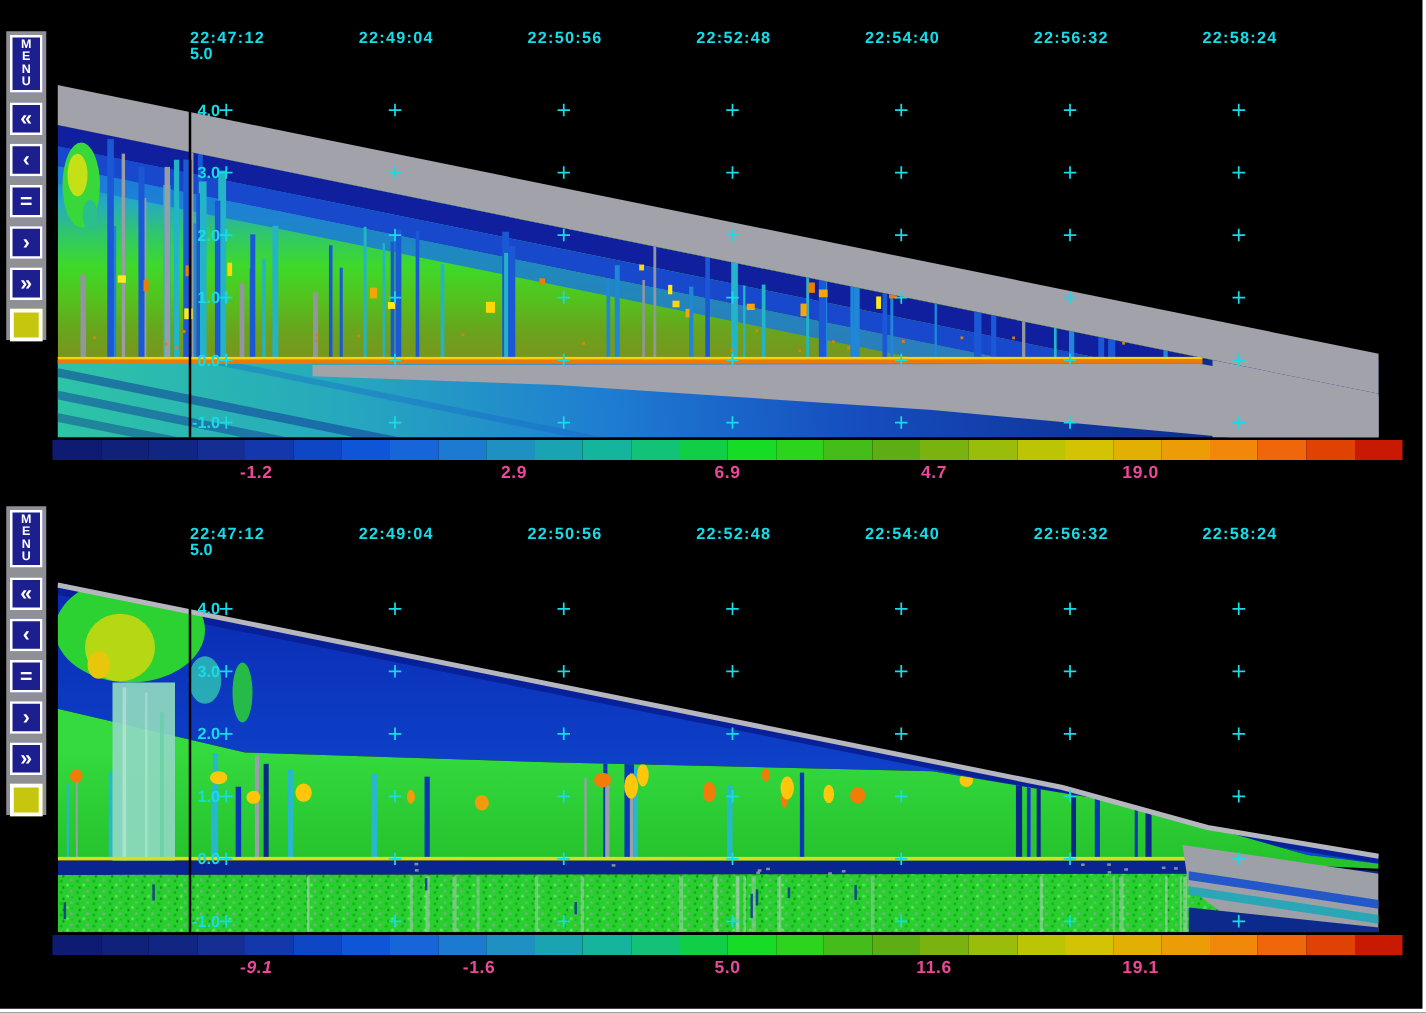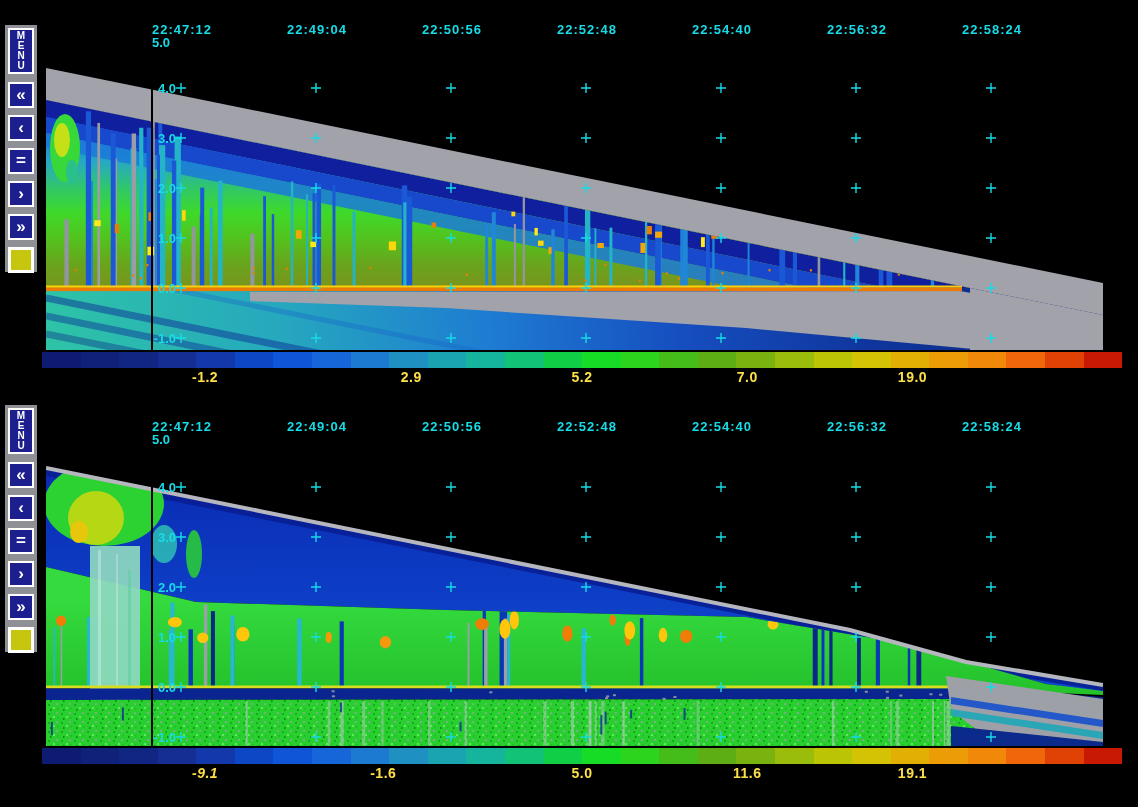--- a/index.html
+++ b/index.html
@@ -15,21 +15,21 @@
   .panel-1 .times { top:22px; } .panel-2 .times { top:23px; }
   .time-tick { position:absolute; top:0; color:#17dbe6; font-size:13px; font-weight:bold; letter-spacing:1px; white-space:pre; }
   .alt-top { position:absolute; left:152px; color:#17dbe6; font-size:13px; font-weight:bold; }
   .panel-1 .alt-top { top:35px; } .panel-2 .alt-top { top:36px; }
   .plot { position:absolute; left:46px; }
   .panel-1 .plot { top:60px; } .panel-2 .plot { top:54px; }
   svg text { font-family:"Liberation Sans", sans-serif; }
   .colorbar { position:absolute; left:42px; top:352px; width:1080px; height:16px; display:flex; }
   .cb-cell { flex:1 1 auto; height:16px; }
   .cb-labels { position:absolute; left:42px; top:369px; width:1080px; height:16px; }
-  .cb-label { position:absolute; top:0; transform:translateX(-50%); color:#fde047; font-size:14px; font-weight:bold; letter-spacing:0.5px; }
+  .cb-label { position:absolute; top:0; transform:translateX(-50%); color:#ec4899; font-size:14px; font-weight:bold; letter-spacing:0.5px; }
   .sidebar { position:absolute; left:5px; width:32px; height:247px; background:#8e9096; padding-top:3px; }
   .panel-1 .sidebar { top:25px; } .panel-2 .sidebar { top:9px; }
   .menu-btn { width:26px; height:46px; margin:0 auto 8px auto; background:#1d1f8e; border:2px solid #fff;
               color:#fff; font-size:10px; font-weight:bold; line-height:10px; text-align:center;
               display:flex; flex-direction:column; justify-content:center; cursor:pointer; }
   .nav-btn { width:26px; height:26px; margin:0 auto 7px auto; background:#1d1f8e; border:2px solid #fff;
              color:#fff; font-size:17px; font-weight:bold; line-height:21px; text-align:center; cursor:pointer; }
   .swatch-btn { width:26px; height:26px; margin:6px auto 0 auto; background:#c6c60e; border:3px solid #fff; cursor:pointer; }
 </style>
 </head>
@@ -242,22 +242,22 @@
           <div class="cb-cell" style="background: rgb(226, 176, 4);"></div>
           <div class="cb-cell" style="background: rgb(236, 156, 6);"></div>
           <div class="cb-cell" style="background: rgb(242, 136, 10);"></div>
           <div class="cb-cell" style="background: rgb(240, 102, 10);"></div>
           <div class="cb-cell" style="background: rgb(224, 66, 6);"></div>
           <div class="cb-cell" style="background: rgb(200, 26, 3);"></div>
         </div>
     <div class="cb-labels">
           <div class="cb-label" style="left: 15.1%;">-1.2</div>
           <div class="cb-label" style="left: 31.6%; margin-left: 28px;">2.9</div>
-          <div class="cb-label" style="left: 50%;">5.2</div>
-          <div class="cb-label" style="left: 65.3%;">7.0</div>
+          <div class="cb-label" style="left: 50%;">6.9</div>
+          <div class="cb-label" style="left: 65.3%;">4.7</div>
           <div class="cb-label" style="left: 80.6%;">19.0</div>
         </div>
 
     <aside class="sidebar">
       <div class="menu-btn">
             <div>M</div>
             <div>E</div>
             <div>N</div>
             <div>U</div>
           </div>

